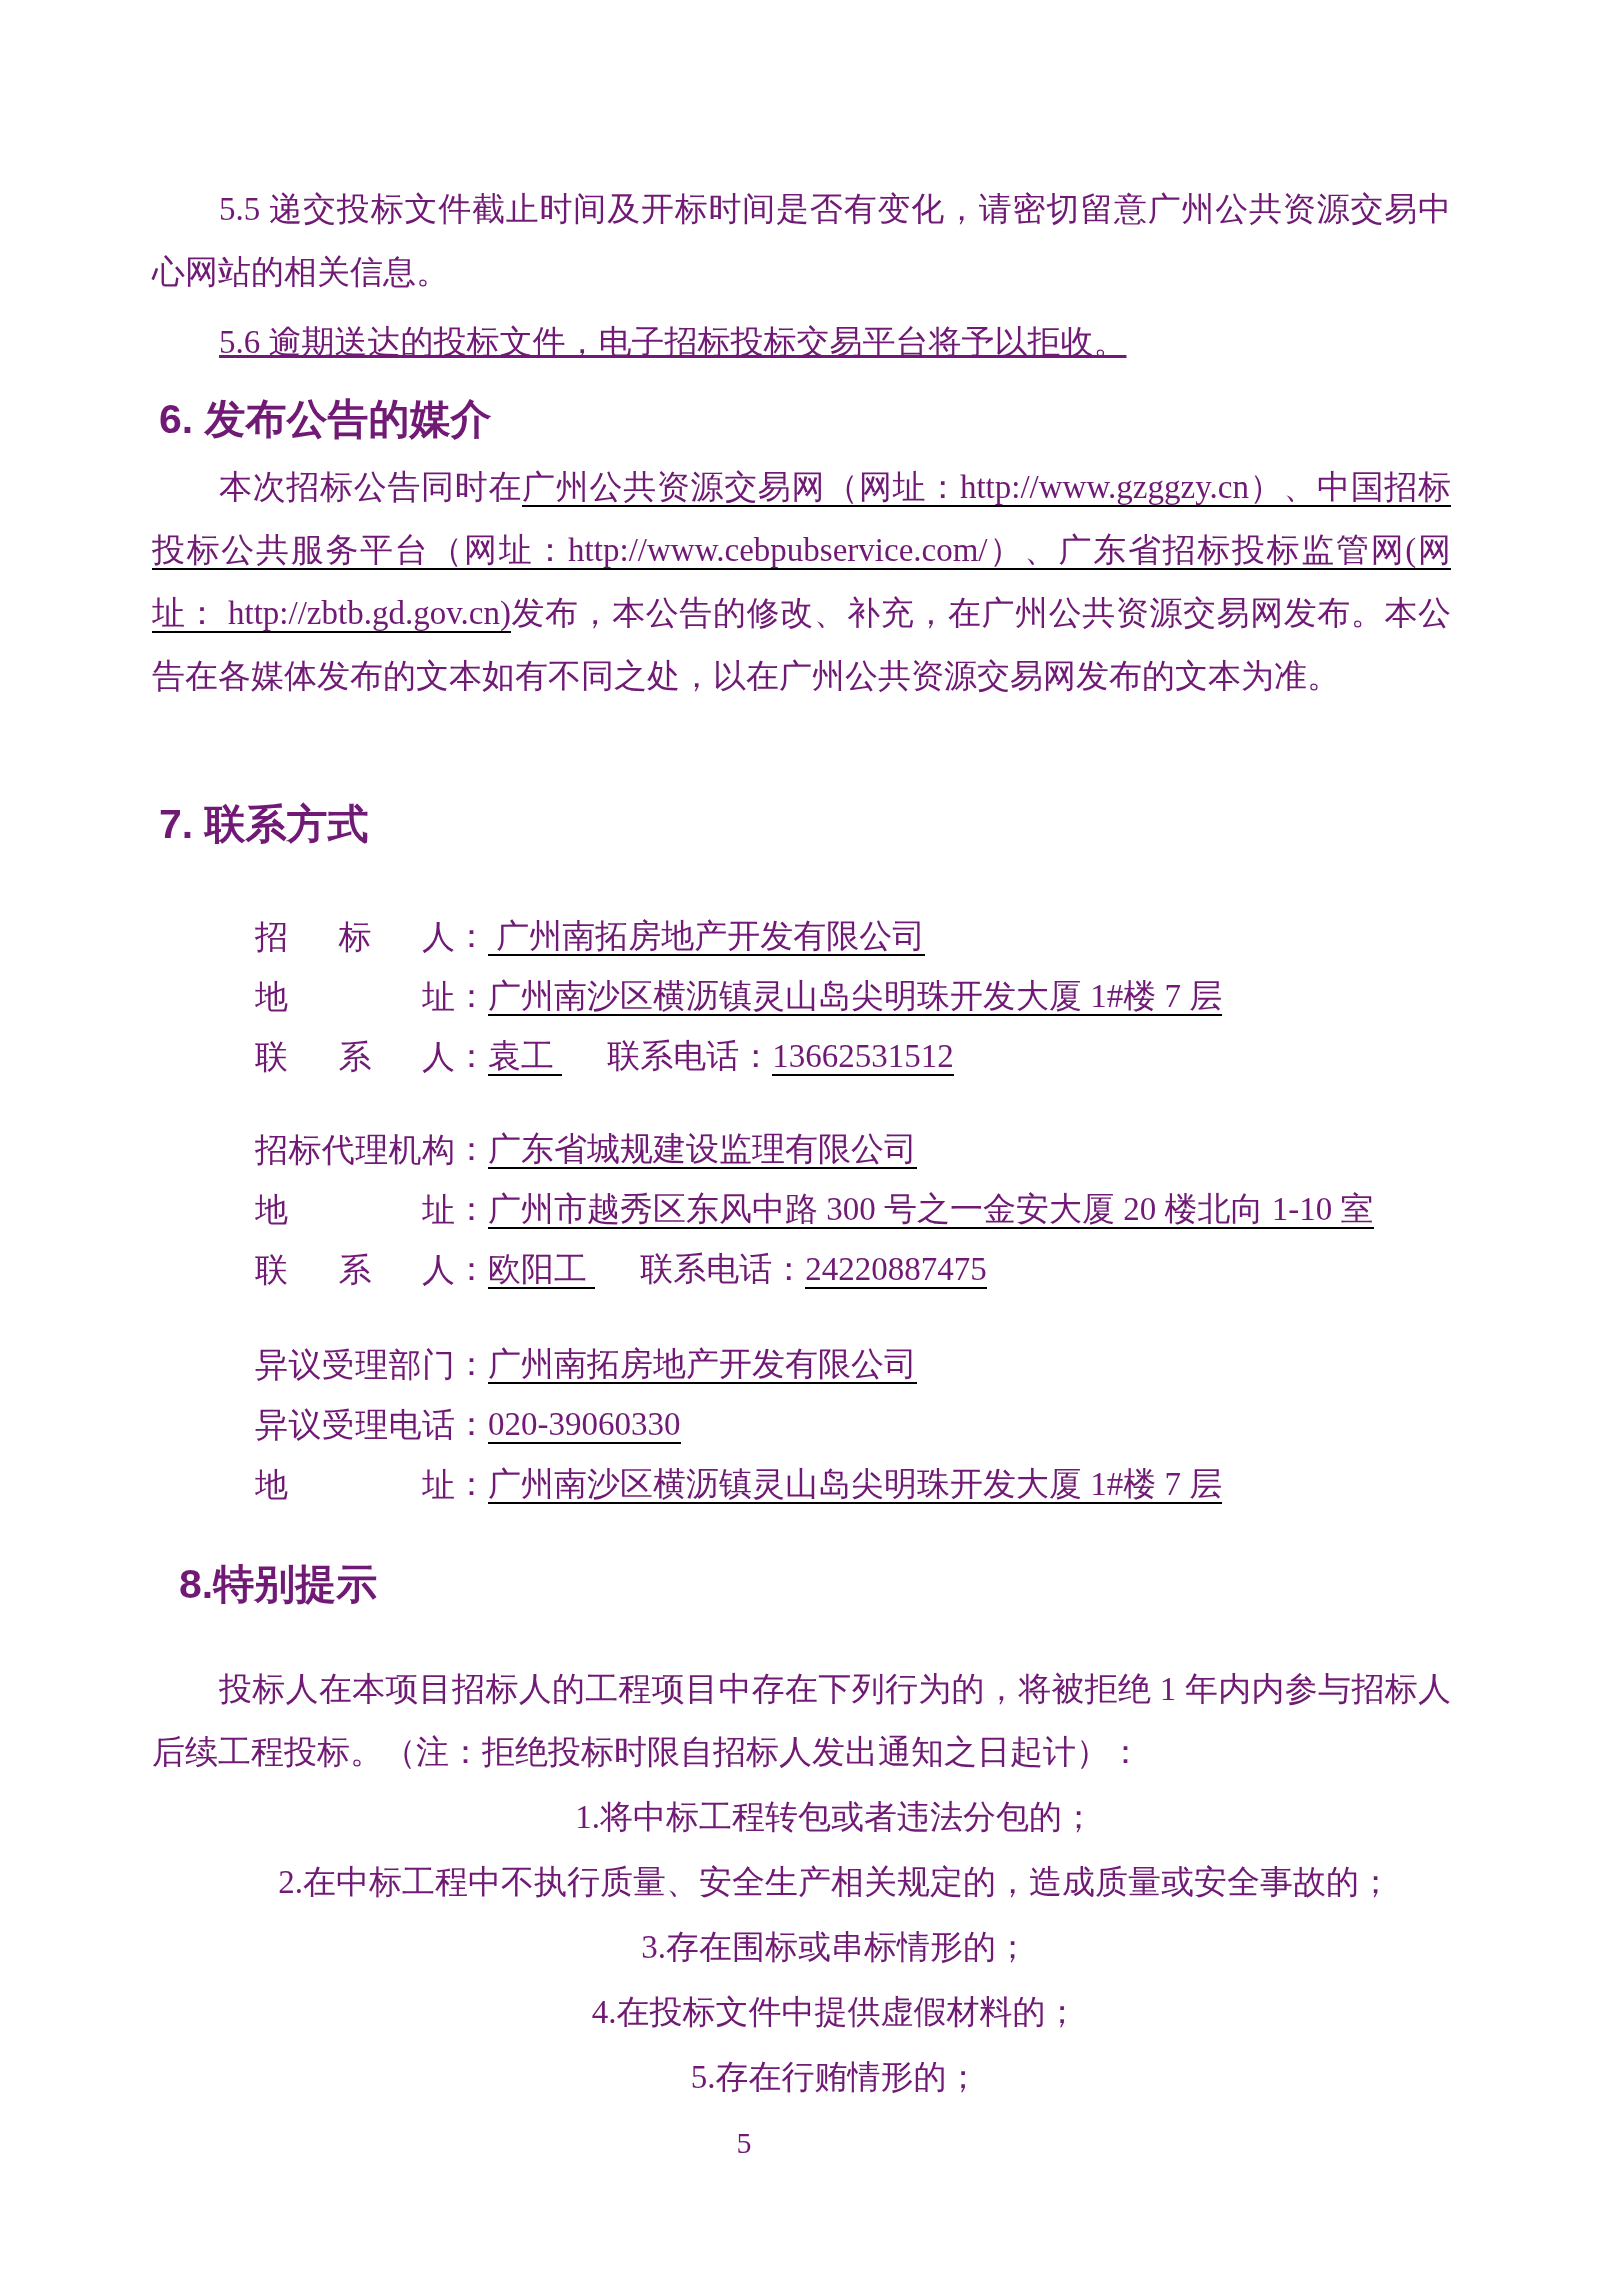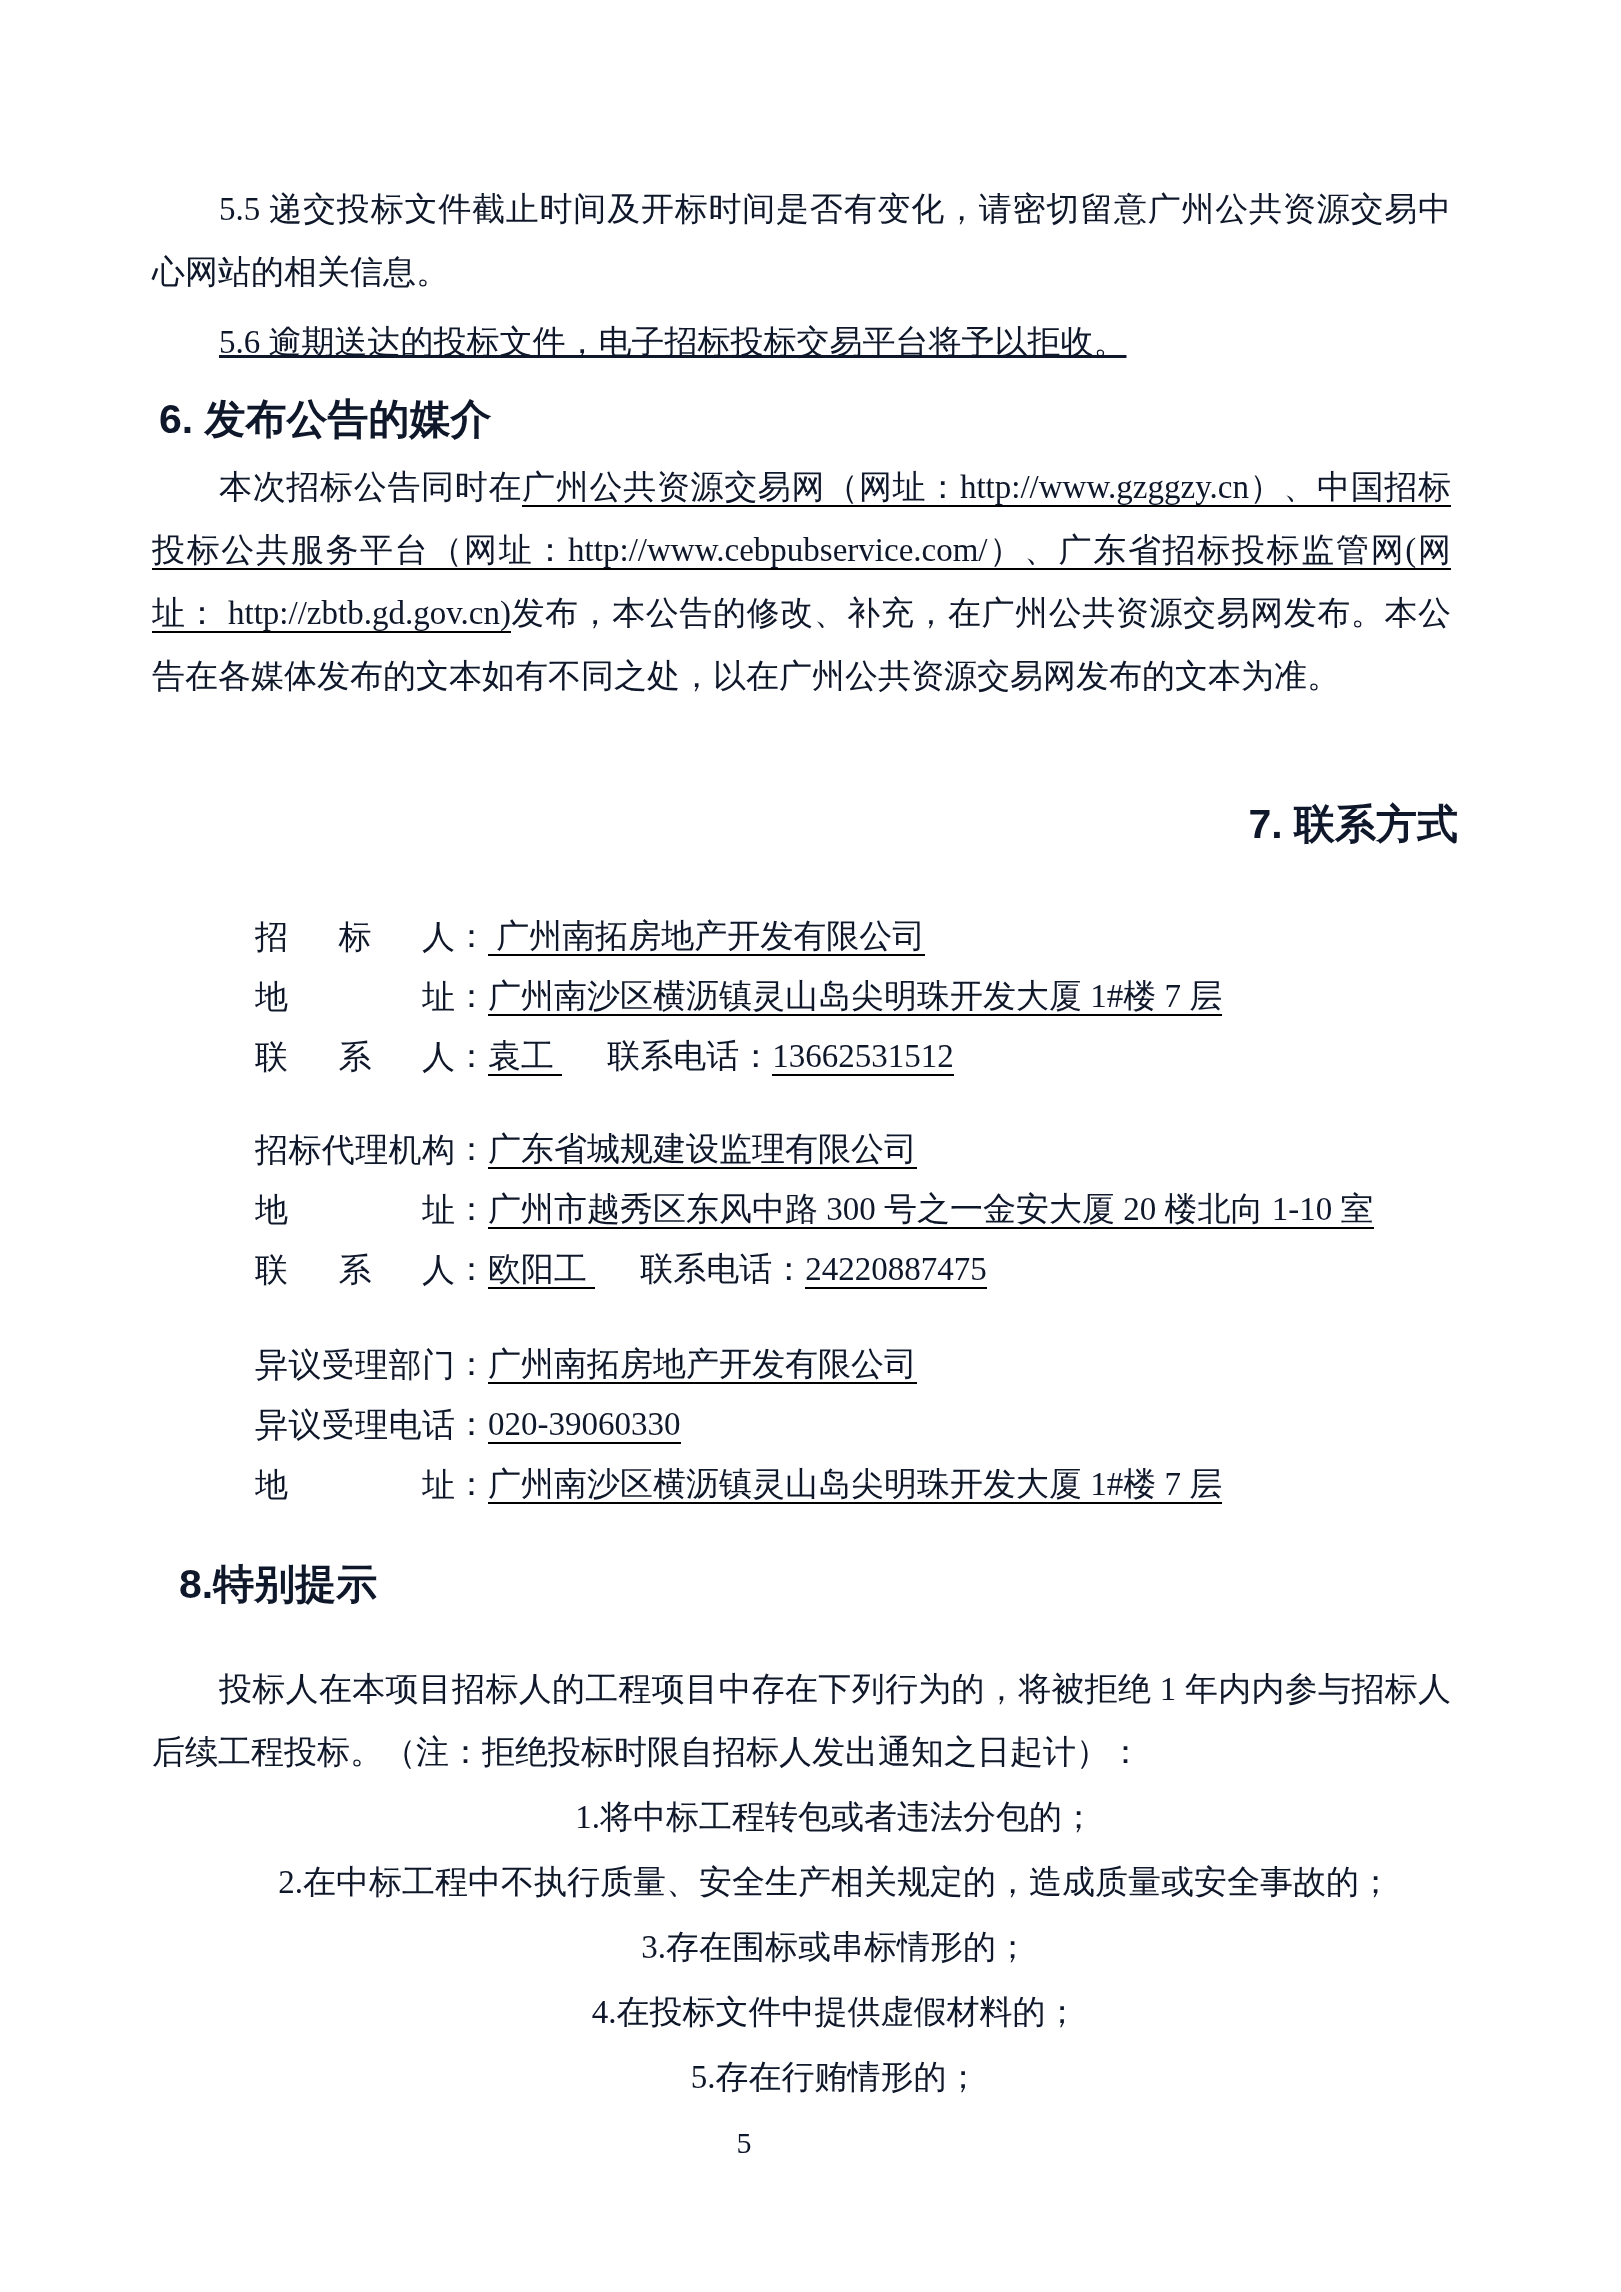--- a/index.html
+++ b/index.html
@@ -2,21 +2,21 @@
 <html><head>
 <meta charset="utf-8">
 <style>
   * { box-sizing: border-box; }
   html, body { margin: 0; padding: 0; background: #ffffff; }
   .page {
     position: relative;
     width: 1488px;
     height: 2293px;
     background: #ffffff;
-    color: #0f172a;
+    color: #701a75;
     font-family: "Liberation Serif", "DejaVu Serif", serif;
     overflow: hidden;
   }
   .abs { position: absolute; left: 152px; width: 1299px; }
   .body-text {
     font-size: 33px;
     line-height: 63px;
     text-align: justify;
     margin: 0;
   }
@@ -68,21 +68,21 @@
 <div class="page">
 
   <p class="abs body-text indent" style="top:178px;">5.5 递交投标文件截止时间及开标时间是否有变化，请密切留意广州公共资源交易中心网站的相关信息。</p>
 
   <p class="abs body-text indent" style="top:311px;text-decoration:underline;">5.6 逾期送达的投标文件，电子招标投标交易平台将予以拒收。</p>
 
   <h2 class="abs heading" style="top:383px; left:147px;">6. 发布公告的媒介</h2>
 
   <p class="abs body-text indent rich" style="top:456px;"><span>本次招标公告同时在</span><span class="u">广州公共资源交易网（网址：http://www.gzggzy.cn）、中国招标投标公共服务平台（网址：http://www.cebpubservice.com/）、广东省招标投标监管网(网址： http://zbtb.gd.gov.cn)</span><span>发布，本公告的修改、补充，在广州公共资源交易网发布。本公告在各媒体发布的文本如有不同之处，以在广州公共资源交易网发布的文本为准。</span></p>
 
-  <h2 class="abs heading" style="top:788px; left:147px;text-align:right;">7. 联系方式</h2>
+  <h2 class="abs heading" style="top:788px; left:147px;">7. 联系方式</h2>
 
   <div class="abs contact-block" style="top:907px; left:255px;">
     <div class="contact-row">
       <span class="lbl">招标人</span><span class="colon">：</span><span class="val"> 广州南拓房地产开发有限公司</span>
     </div>
     <div class="contact-row">
       <span class="lbl">地址</span><span class="colon">：</span><span class="val">广州南沙区横沥镇灵山岛尖明珠开发大厦 1#楼 7 层</span>
     </div>
     <div class="contact-row">
       <span class="lbl">联系人</span><span class="colon">：</span><span class="val">袁工 </span><span class="telgap">联系电话</span><span class="colon">：</span><span class="val">13662531512</span>

